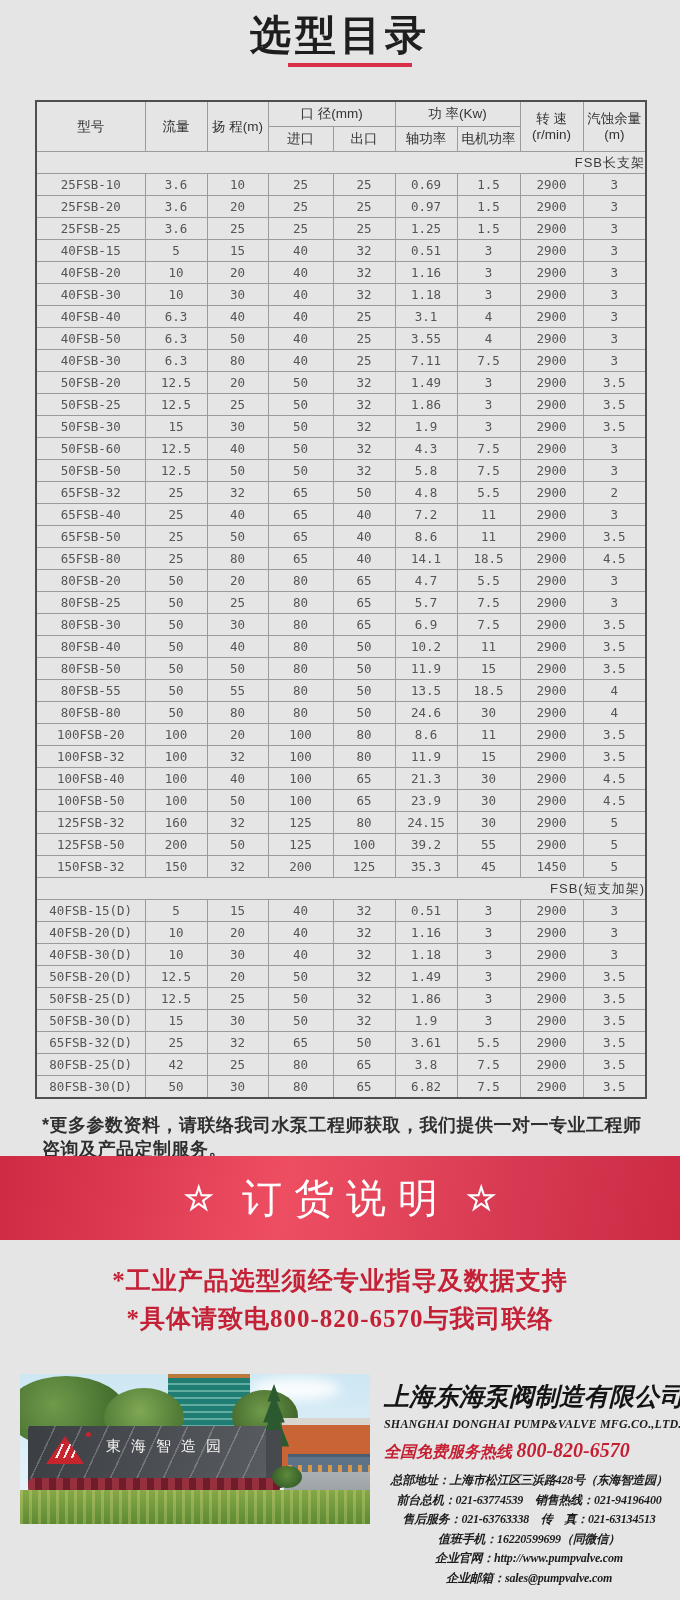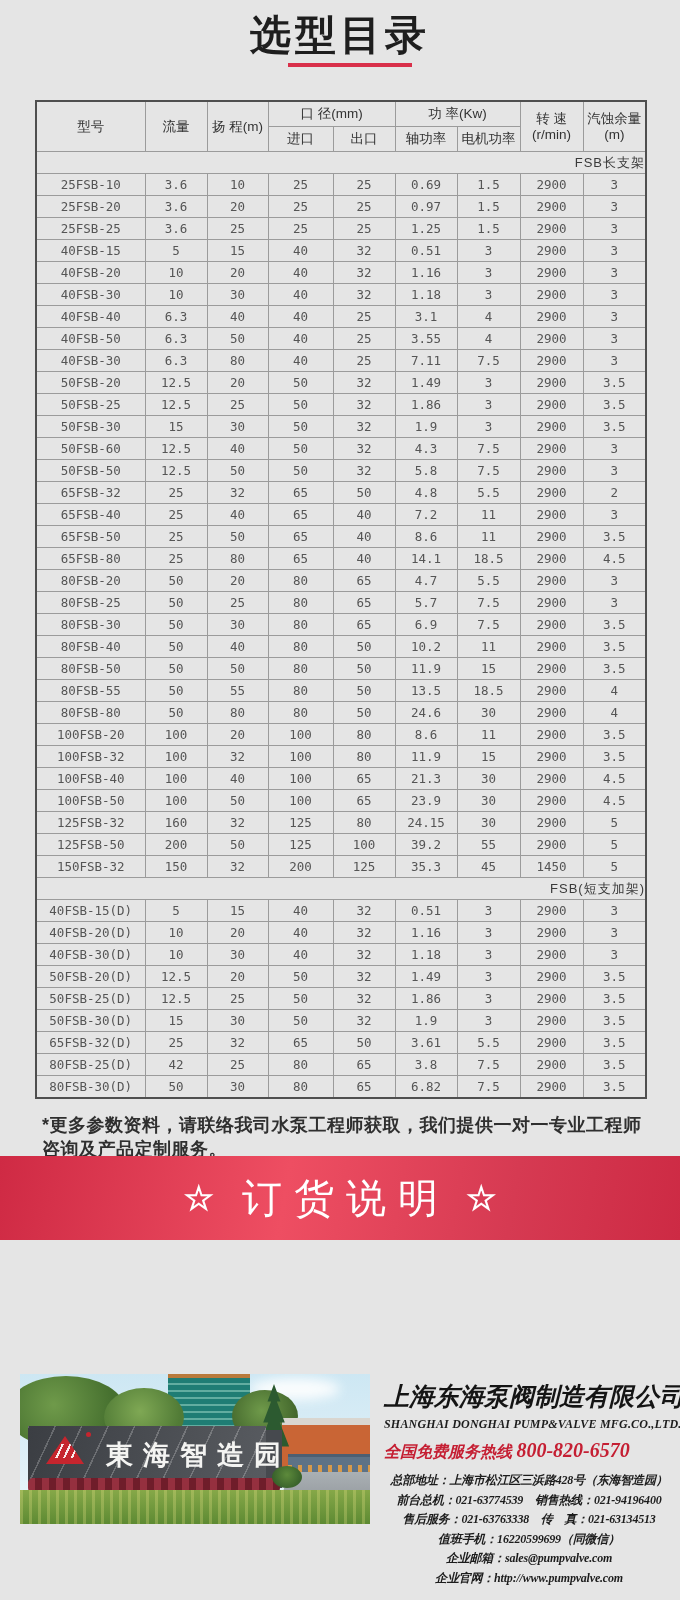--- a/index.html
+++ b/index.html
@@ -64,21 +64,21 @@
   .wall{left:8px;top:52px;width:238px;height:58px;
     background:
       repeating-linear-gradient(115deg,rgba(255,255,255,.22) 0 1.5px,rgba(0,0,0,0) 1.5px 24px),
       linear-gradient(100deg,#3b3e43,#585b60);}
   .pillar{left:246px;top:56px;width:16px;height:58px;background:#46494e;}
   .logo-tri{left:26px;top:62px;width:38px;height:28px;background:#c6252e;
     clip-path:polygon(50% 0,100% 100%,0 100%);}
   .logo-tri:after{content:"";position:absolute;left:8px;top:8px;width:22px;height:14px;
     background:repeating-linear-gradient(115deg,rgba(255,255,255,.9) 0 2px,rgba(0,0,0,0) 2px 7px);}
   .logo-dot{left:66px;top:58px;width:5px;height:5px;border-radius:50%;background:#c6252e;}
-  .sign-text{left:86px;top:63px;font-size:27px;font-weight:bold;color:#f4f4f2;
+  .sign-text{left:86px;top:63px;font-size:15px;font-weight:normal;color:#f4f4f2;
     letter-spacing:10px;white-space:nowrap;}
   .hedge{left:8px;top:104px;width:252px;height:15px;border-radius:5px;
     background:repeating-linear-gradient(90deg,#95303f 0 7px,#6f1d2a 7px 14px);}
   .shrub{left:252px;top:92px;width:30px;height:22px;border-radius:50%;
     background:radial-gradient(circle at 50% 40%,#5d8a3b,#37602a 75%);}
   .lawn{left:0;top:116px;width:350px;height:34px;
     background:
       repeating-linear-gradient(90deg,rgba(224,222,130,.30) 0 3px,rgba(0,0,0,0) 3px 9px),
       linear-gradient(180deg,#86a848,#5d8a33);}
   .drive{left:252px;top:98px;width:98px;height:52px;
@@ -600,20 +600,24 @@
   </table>
 
   <p class="note">*更多参数资料，请联络我司水泵工程师获取，我们提供一对一专业工程师咨询及产品定制服务。</p>
 
   <div class="banner">
     <span class="star">☆</span>
     <span class="btxt">订货说明</span>
     <span class="star">☆</span>
   </div>
 
+  <div class="promo">
+    <div>*工业产品选型须经专业指导及数据支持</div>
+    <div>*具体请致电800-820-6570与我司联络</div>
+  </div>
 
   <div class="photo">
     <div class="cloud"></div>
     <div class="treeL1"></div>
     <div class="glass"></div>
     <div class="treeL2"></div>
     <div class="treeR"></div>
     <div class="bldgO"></div>
     <div class="pine"></div>
     <div class="gate"></div>
@@ -633,18 +637,18 @@
     <p class="en-name">SHANGHAI DONGHAI PUMP&amp;VALVE MFG.CO.,LTD.</p>
     <p class="hotline">
       <span class="hl-label">全国免费服务热线</span>
       <span class="hl-num">800-820-6570</span>
     </p>
     <div class="contacts">
       <div>总部地址：上海市松江区三浜路428号（东海智造园）</div>
       <div>前台总机：021-63774539　销售热线：021-94196400</div>
       <div>售后服务：021-63763338　传　真：021-63134513</div>
       <div>值班手机：16220599699（同微信）</div>
+      <div>企业官网：http://www.pumpvalve.com</div>
       <div>企业邮箱：sales@pumpvalve.com</div>
-      <div>企业官网：http://www.pumpvalve.com</div>
     </div>
   </div>
 
 </div>
 
 </body></html>

